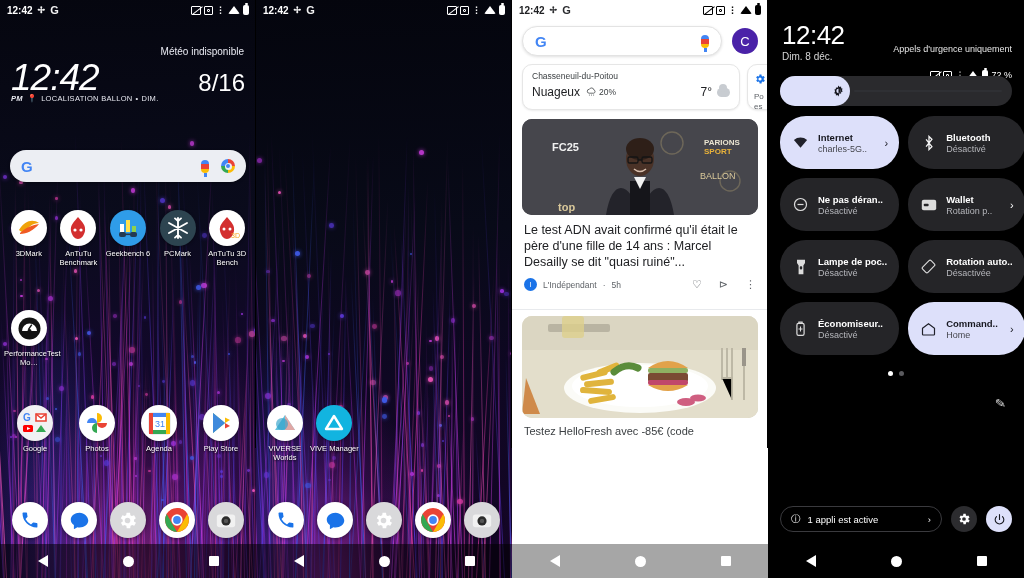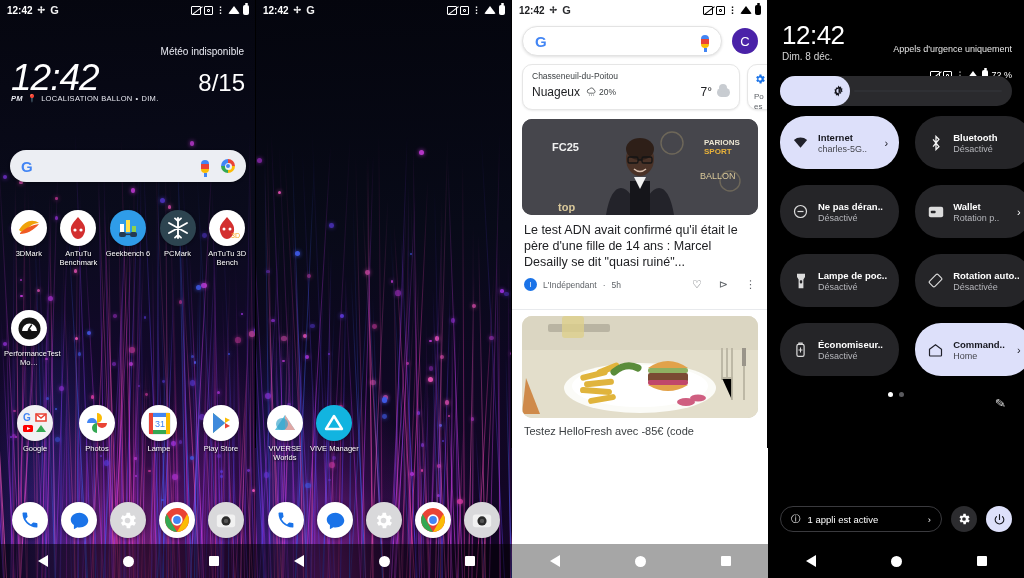--- a/index.html
+++ b/index.html
@@ -127,21 +127,21 @@
   .qs-clock { font-size:26px; font-weight:400; letter-spacing:-.5px; line-height:1.05; }
   .qs-emerg { position:absolute; top:44px; right:12px; font-size:9px; color:#e6e6e6; }
   .qs-date { font-size:10px; color:#d6d6d6; margin-top:2px; }
   .qs-statrow { position:absolute; top:70px; right:12px; display:flex; align-items:center; gap:3px;
     font-size:9px; color:#fff; }
   .brightness { margin:14px 12px 0; height:30px; border-radius:15px; background:#2a2a2d; position:relative; }
   .bright-fill { position:absolute; left:0; top:0; bottom:0; width:30%; border-radius:15px; background:#dde0fa; }
   .bright-ico { position:absolute; left:calc(30% - 15px); top:50%; transform:translateY(-50%);
     width:13px;height:13px; color:#16171f; font-size:12px; display:flex;align-items:center;justify-content:center;}
   .bright-track { position:absolute; left:30%; right:10px; top:50%; height:2px; background:#2f3034; transform:translateY(-50%); border-radius:2px; }
-  .tiles { display:grid; grid-template-columns:1fr 1fr; gap:16px; padding:10px 12px 0; }
+  .tiles { display:grid; grid-template-columns:1fr 1fr; gap:9px; padding:10px 12px 0; }
   .tile { height:53px; border-radius:26px; background:#252528; display:flex; align-items:center;
     padding:0 12px; gap:9px; position:relative; }
   .tile.on { background:#dde0fa; color:#16171f; }
   .tile-txt { display:flex; flex-direction:column; justify-content:center; overflow:hidden; }
   .tile-title { font-size:9.5px; font-weight:bold; white-space:nowrap; }
   .tile-sub { font-size:9px; color:#b5b6bb; white-space:nowrap; margin-top:1px; }
   .tile.on .tile-sub { color:#45464d; }
   .tile-chev { position:absolute; right:11px; top:50%; transform:translateY(-50%); font-size:11px; }
   .tile-ico { width:17px; flex:0 0 17px; display:flex; align-items:center; justify-content:center;
     font-size:14px; opacity:.95; }
@@ -420,21 +420,21 @@
         <span class="glyph-box"></span>
         <span class="sb-ico">⋮</span>
         <span class="wifi"></span>
         <span class="batt"></span>
       </div>
     </div>
 
     <div class="weather-line">Météo indisponible</div>
     <div class="clockrow">
       <div class="bigclock">12:42</div>
-      <div class="bigdate">8/15</div>
+      <div class="bigdate">8/16</div>
     </div>
     <div class="submeta">
       <span class="pm">PM</span>
       <span class="pin">📍</span>
       <span>LOCALISATION BALLON</span>
       <span>•</span>
       <span>DIM.</span>
     </div>
 
     <div class="gpill">
@@ -550,21 +550,21 @@
           <svg width="25" height="25" viewBox="0 0 25 25">
             <rect x="2" y="2" width="21" height="21" rx="2" fill="#fff" stroke="#dadce0"></rect>
             <rect x="2" y="2" width="21" height="4" fill="#4285F4"></rect>
               <rect x="2" y="19" width="21" height="4" fill="#34A853"></rect>
             <rect x="19" y="2" width="4" height="21" fill="#FBBC05"></rect>
               <rect x="2" y="2" width="4" height="21" fill="#EA4335"></rect>
             <rect x="6" y="6" width="13" height="13" fill="#fff"></rect>
             <text x="8" y="16" font-size="9" fill="#4285F4" font-family="sans-serif">31</text>
           </svg>
         </div>
-        <div class="applabel">Lampe</div>
+        <div class="applabel">Agenda</div>
       </div>
       <div class="appcell">
         <div class="appicon" style="background:#fff">
           <svg width="24" height="24" viewBox="0 0 24 24">
             <path d="M4 2l12 10L4 22z" fill="#34A853"></path>
               <path d="M4 2l8.5 7L16 12 4 22z" fill="#4285F4" opacity=".85"></path>
             <path d="M16 12l5-3-5-2.5z" fill="#FBBC05"></path>
               <path d="M16 12l5 3-5 2.5z" fill="#EA4335"></path>
           </svg>
         </div>

